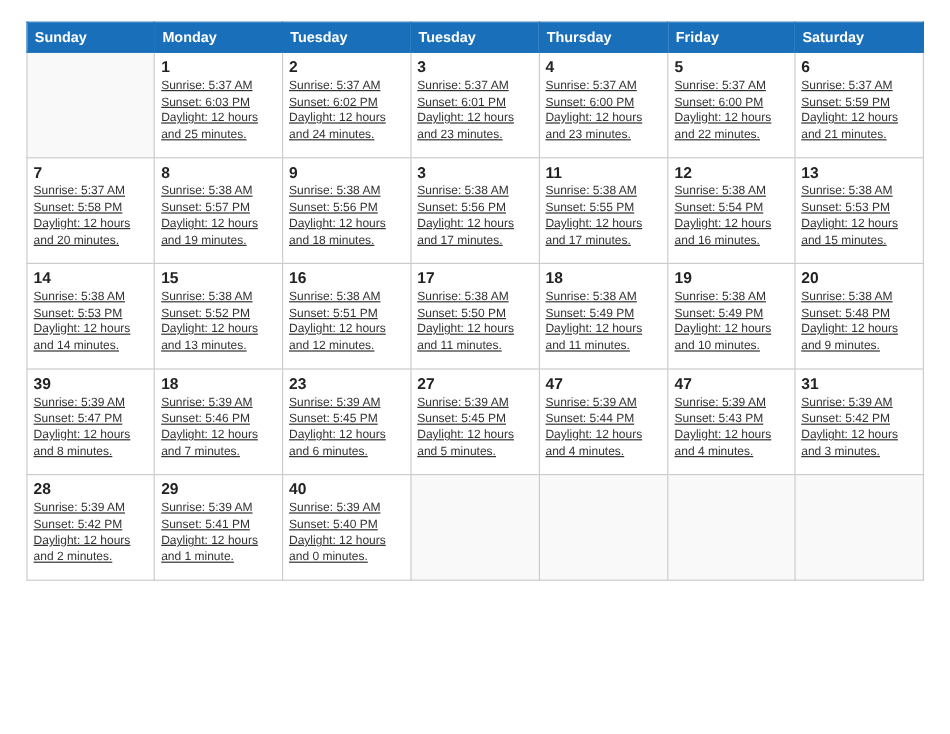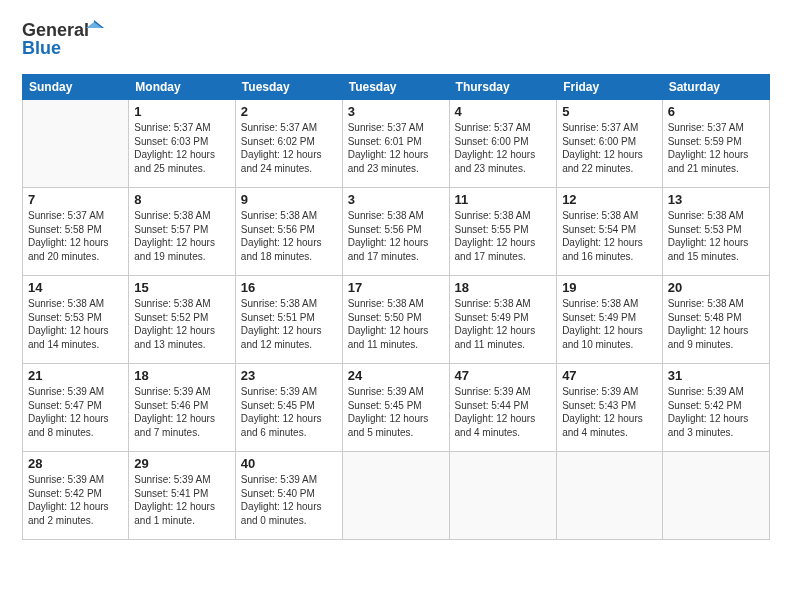--- a/index.html
+++ b/index.html
@@ -73,46 +73,33 @@
       font-size: 13px;
       font-weight: bold;
       color: #222;
       display: block;
       margin-bottom: 2px;
     }
     .day-info {
       color: #333;
       font-size: 10px;
       line-height: 1.35;
+      text-decoration: underline;
     }
     .empty-cell {
       background: #f9f9f9;
     }
     .last-row td {
       height: 80px;
     }
   </style>
 </head>
 <body>
 
 <div class="page">
-  <div class="header">
-    <div class="logo">
-      <svg class="logo-icon" viewBox="0 0 90 44" style="width: 90px; height: 44px;">
-          <text x="0" y="18" font-size="18" font-weight="bold" fill="#333" font-family="Arial">General</text>
-          <polygon points="72,2 82,10 72,10" fill="#1a6fba"></polygon>
-          <polygon points="72,4 80,10 64,10" fill="#6ab0e0"></polygon>
-          <text x="0" y="36" font-size="18" font-weight="bold" fill="#1a6fba" font-family="Arial">Blue</text>
-        </svg>
-    </div>
-    <div class="title-block">
-      <div class="month-title"></div>
-      <div class="location"></div>
-    </div>
-  </div>
 
   <table class="calendar">
     <thead>
       <tr>
         <th>Sunday</th>
         <th>Monday</th>
         <th>Tuesday</th>
         <th>Tuesday</th>
         <th>Thursday</th>
         <th>Friday</th>
@@ -262,42 +249,42 @@
           <td>
             <span class="day-num">20</span>
             <div class="day-info" style="white-space: pre-line;">Sunrise: 5:38 AM
 Sunset: 5:48 PM
 Daylight: 12 hours
 and 9 minutes.</div>
           </td>
         </tr>
         <tr class="week-row">
           <td>
-            <span class="day-num">21</span>
+            <span class="day-num">39</span>
             <div class="day-info" style="white-space: pre-line;">Sunrise: 5:39 AM
 Sunset: 5:47 PM
 Daylight: 12 hours
 and 8 minutes.</div>
           </td>
           <td>
             <span class="day-num">18</span>
             <div class="day-info" style="white-space: pre-line;">Sunrise: 5:39 AM
 Sunset: 5:46 PM
 Daylight: 12 hours
 and 7 minutes.</div>
           </td>
           <td>
             <span class="day-num">23</span>
             <div class="day-info" style="white-space: pre-line;">Sunrise: 5:39 AM
 Sunset: 5:45 PM
 Daylight: 12 hours
 and 6 minutes.</div>
           </td>
           <td>
-            <span class="day-num">24</span>
+            <span class="day-num">27</span>
             <div class="day-info" style="white-space: pre-line;">Sunrise: 5:39 AM
 Sunset: 5:45 PM
 Daylight: 12 hours
 and 5 minutes.</div>
           </td>
           <td>
             <span class="day-num">47</span>
             <div class="day-info" style="white-space: pre-line;">Sunrise: 5:39 AM
 Sunset: 5:44 PM
 Daylight: 12 hours

